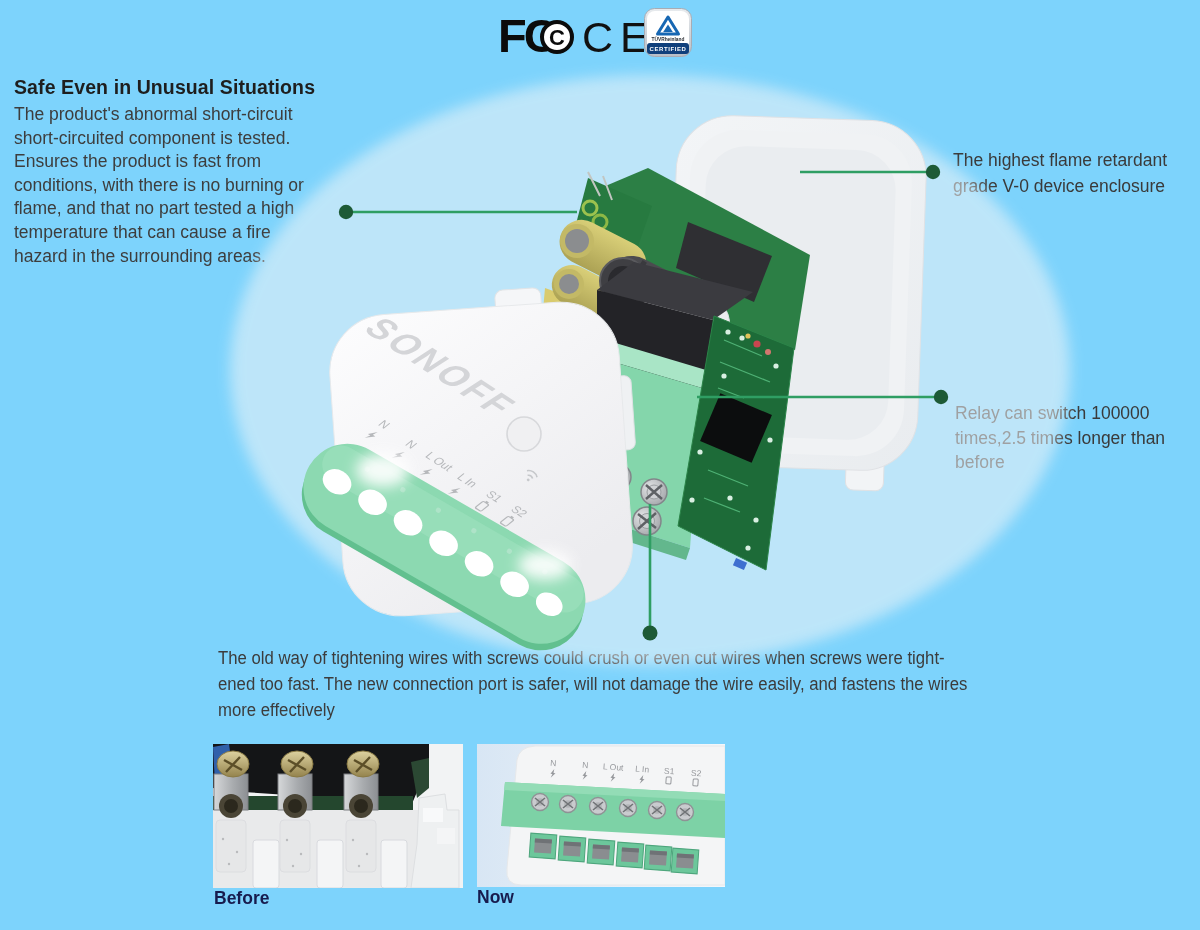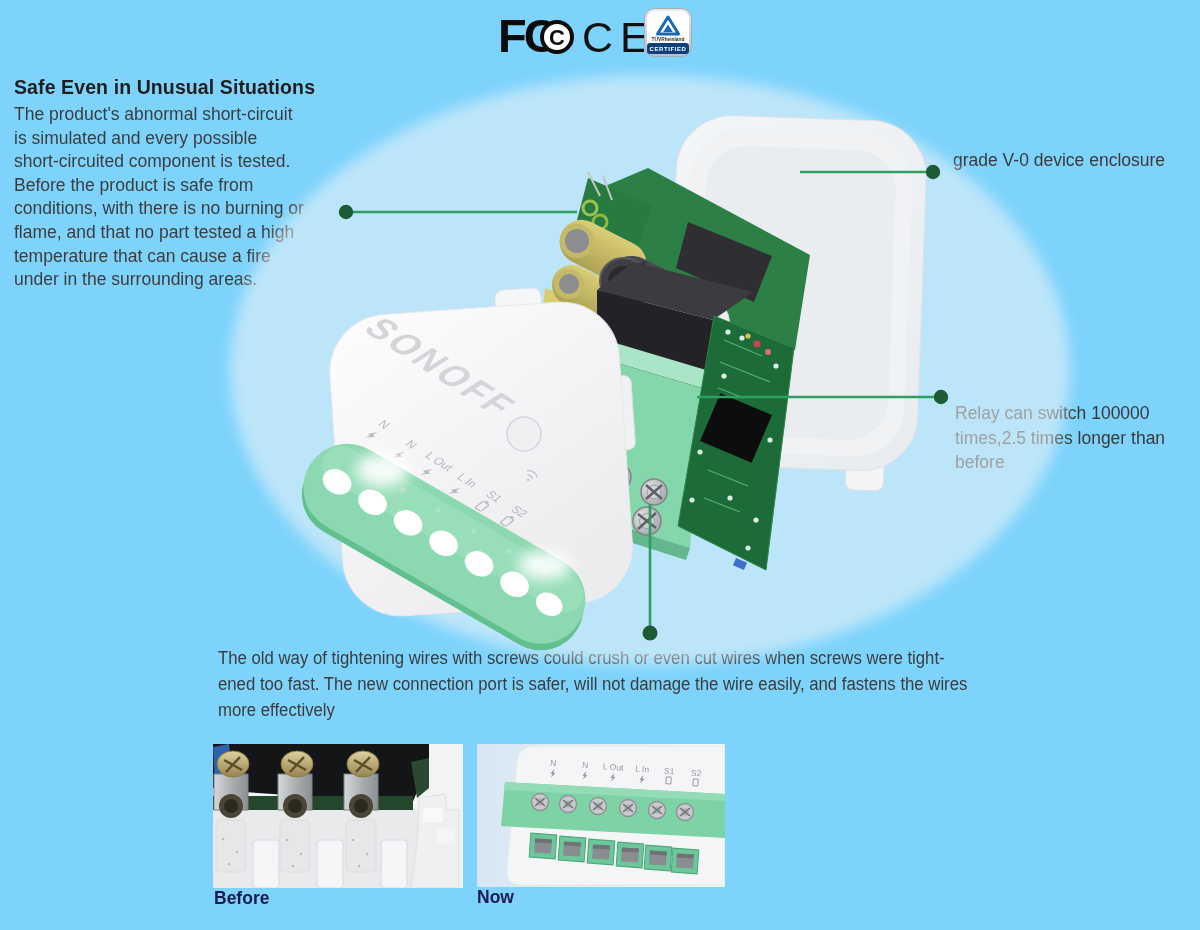--- a/index.html
+++ b/index.html
@@ -54,30 +54,30 @@
     <path d="M24,9 L34.5,26 L13.5,26 Z" fill="none" stroke="#1767b3" stroke-width="3" stroke-linejoin="round"></path>
     <path d="M24,16.5 L28.8,24 L19.2,24 Z" fill="#1767b3"></path>
     <text x="24" y="32.5" font-size="4.8" font-weight="bold" fill="#2b2e33" text-anchor="middle">TÜVRheinland</text>
     <rect x="3" y="35" width="42" height="11" rx="3" fill="#10407c"></rect>
     <text x="24" y="43" font-size="6" font-weight="bold" fill="#ffffff" text-anchor="middle" letter-spacing="0.6">CERTIFIED</text>
   </svg>
 
   <div class="safe-title">Safe Even in Unusual Situations</div>
   <div class="safe-body">
       <div>The product's abnormal short-circuit</div>
-      <div>is simulated and every possible</div>
       <div>short-circuited component is tested.</div>
-      <div>Before the product is safe from</div>
+      <div>Ensures the product is fast from</div>
       <div>conditions, with there is no burning or</div>
       <div>flame, and that no part tested a high</div>
       <div>temperature that can cause a fire</div>
-      <div>under in the surrounding areas.</div>
+      <div>hazard in the surrounding areas.</div>
     </div>
 
   <div id="anno-enclosure" class="anno">
+      <div>The highest flame retardant</div>
       <div>grade V-0 device enclosure</div>
     </div>
   <div id="anno-relay" class="anno">
       <div>Relay can switch 100000</div>
       <div>times,2.5 times longer than</div>
       <div>before</div>
     </div>
 
   <div class="bottom-para">
       <div>The old way of tightening wires with screws could crush or even cut wires when screws were tight-</div>

